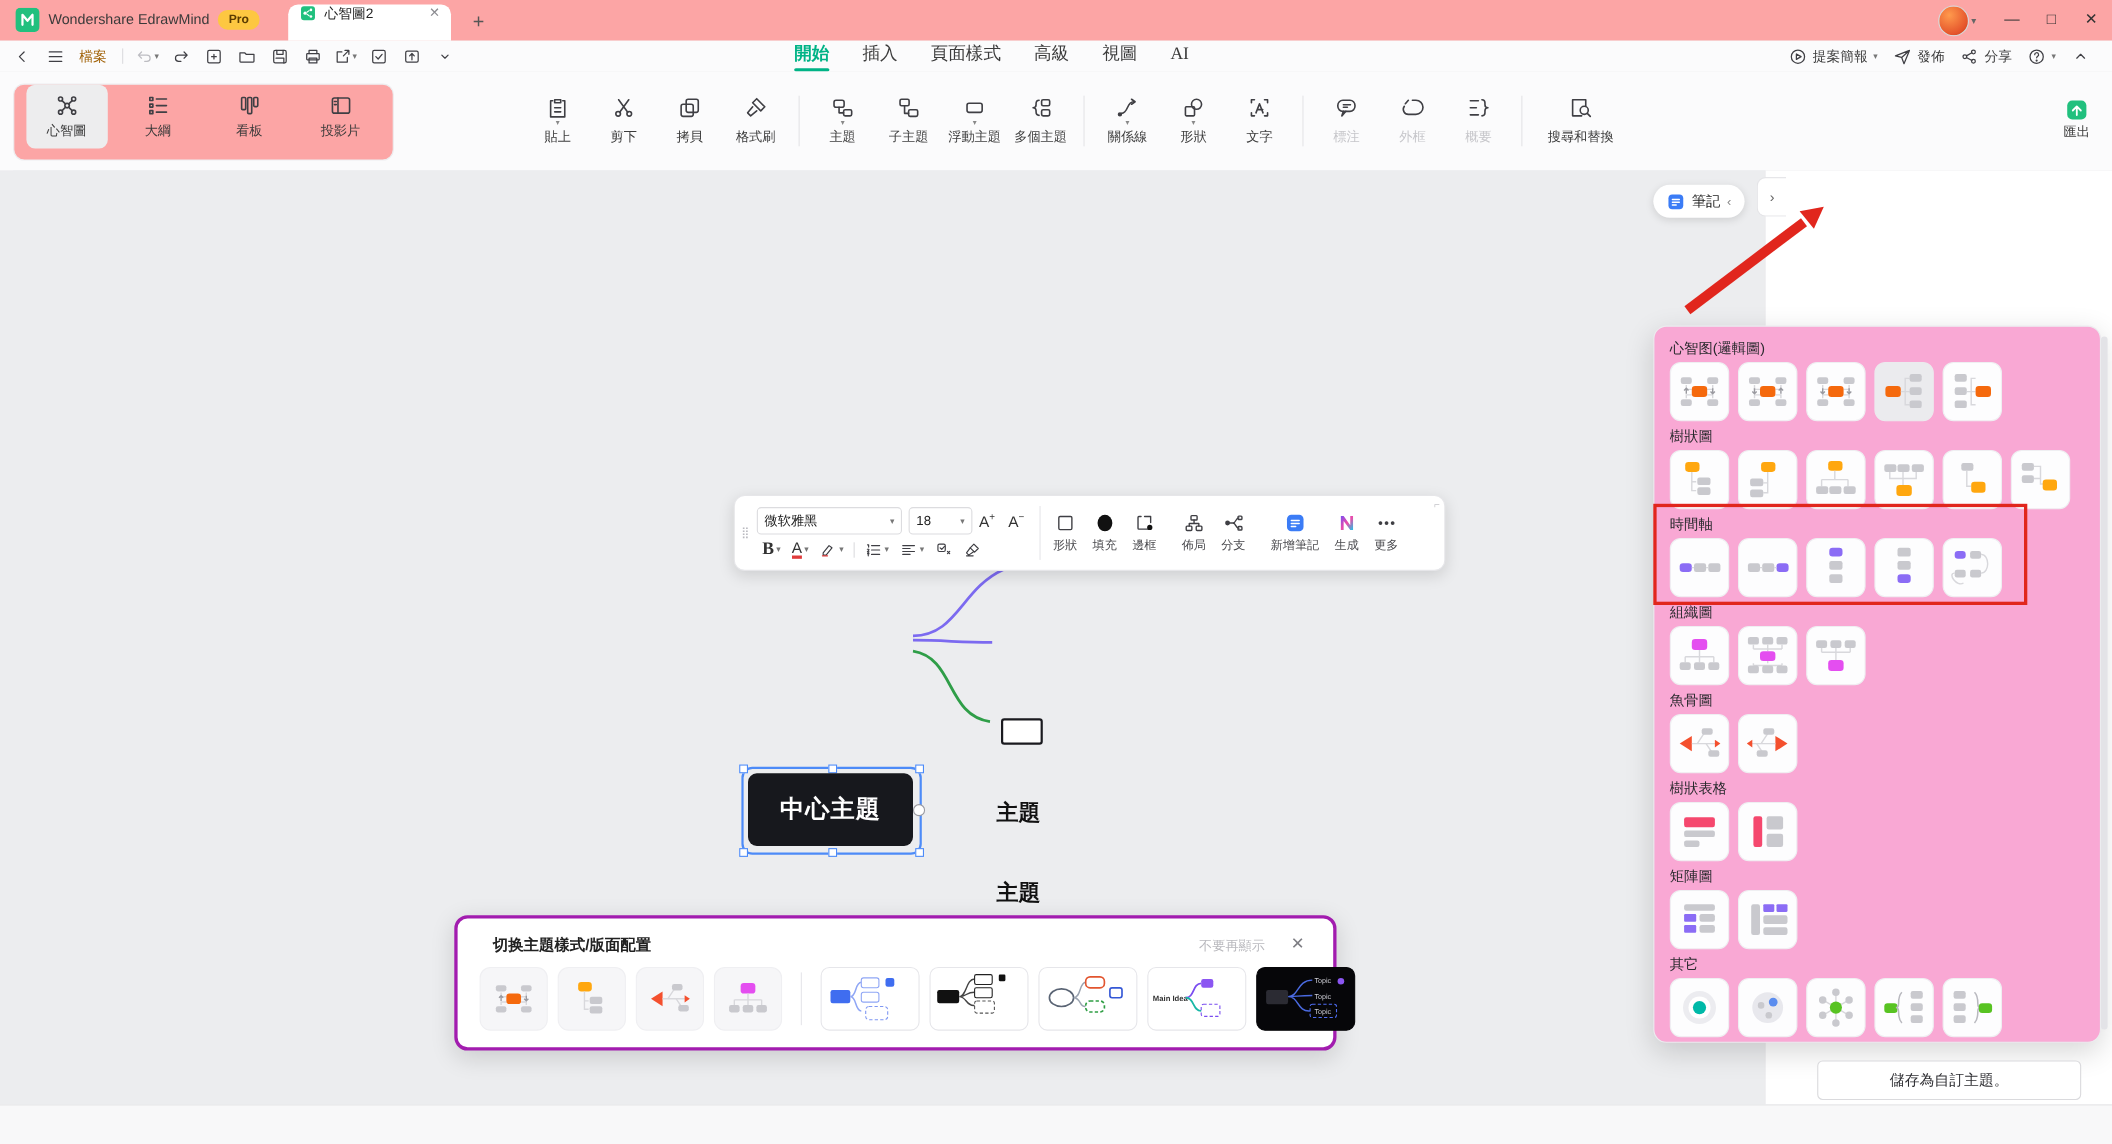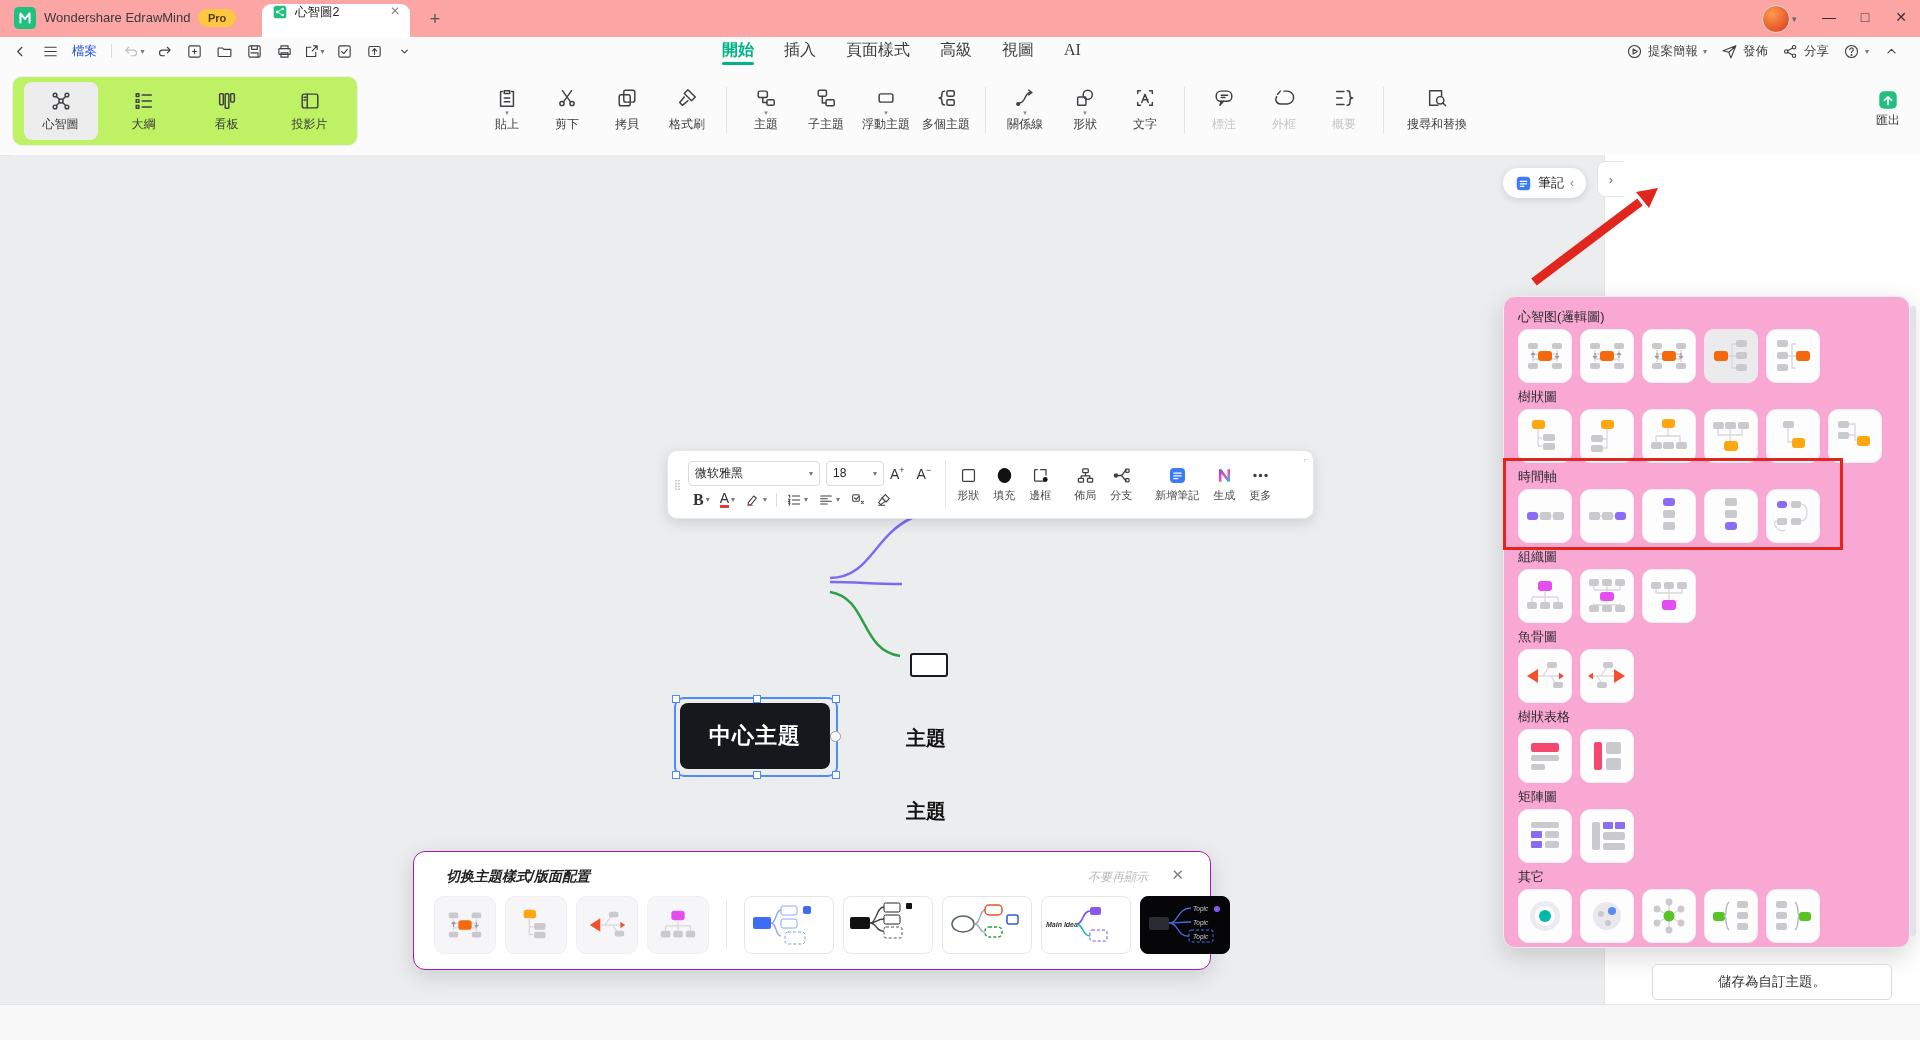--- a/index.html
+++ b/index.html
@@ -23,34 +23,34 @@
   #win-avatar{left:1762px;top:5px;width:26px;height:26px;border-radius:50%;
               background:radial-gradient(circle at 35% 30%,#ff9a4d,#e5542b 70%,#b13a1d);border:1px solid #d8d8d8;}
   #win-avatar-caret{left:1792px;top:14px;font-size:9px;color:#666;}
   .winctl{top:9px;font-size:14px;color:#333;width:30px;text-align:center;}
 
   
   #menubar{left:0;top:37px;width:1920px;height:28px;background:#fbfbfc;border-bottom:1px solid #ececee;}
   #quick-actions{left:8px;top:37px;height:28px;gap:6px;}
   .qa{width:24px;height:22px;display:flex;align-items:center;justify-content:center;border-radius:4px;}
   .qa.dis svg path, .qa.dis svg rect{stroke:#bdbdc2;}
-  .qa-text{font-size:12.5px;color:#1d4ed8;padding:0 4px;}
+  .qa-text{font-size:12.5px;color:#a16207;padding:0 4px;}
   .vsep{width:1px;height:14px;background:#dcdcdf;margin:0 4px;}
   #menu-tabs{left:720px;top:37px;height:28px;gap:26px;}
   .mtab{font-size:16px;color:#3c3c3c;height:28px;line-height:26px;position:relative;padding:0 2px;font-family:Liberation Serif, serif;}
   .mtab.active{color:#00b386;font-weight:bold;}
   .mtab.active::after{content:"";position:absolute;left:2px;right:2px;bottom:0;height:3px;background:#00b386;border-radius:2px;}
   #menu-right{right:20px;top:37px;height:28px;gap:14px;}
   .mr-item{display:flex;align-items:center;gap:5px;font-size:12.5px;color:#3c3c3c;}
   .caret{font-size:8px;color:#777;}
 
   
   #toolbar{left:0;top:65px;width:1920px;height:90px;background:#fbfbfc;border-bottom:1px solid #e7e7ea;}
-  #view-card{left:12px;top:76px;width:332px;height:68px;background:#bef264;border:1px solid #ededef;
-             border-radius:10px;display:flex;align-items:center;justify-content:space-around;padding:0 6px;}
+  #view-card{left:12px;top:76px;width:332px;height:68px;background:#fca5a5;border:1px solid #ededef;
+             border-radius:10px;display:flex;align-items:flex-start;justify-content:space-around;padding:0 6px;}
   .view-item{width:74px;height:58px;border-radius:8px;display:flex;flex-direction:column;align-items:center;justify-content:center;gap:4px;}
   .view-item.active{background:#ededee;}
   .view-item .lbl{font-size:12px;color:#3a3a3a;}
   #toolbar-buttons{left:478px;top:72px;height:76px;gap:2px;}
   .tbtn{width:58px;height:74px;display:flex;flex-direction:column;align-items:center;justify-content:center;gap:1px;border-radius:6px;}
   .tbtn.wide{width:86px;}
   .tbtn .lbl{font-size:12px;color:#3c3c3c;white-space:nowrap;}
   .tbtn .crt{font-size:7px;color:#888;line-height:5px;}
   .tbtn.dis .lbl{color:#c6c6ca;}
   .tsep{width:1px;height:46px;background:#e4e4e7;margin:0 8px;}
@@ -76,22 +76,22 @@
   #size-box{width:44px;height:23px;border:1px solid #dcdcdf;border-radius:4px;display:flex;align-items:center;
             font-size:12px;color:#222;padding:0 6px;justify-content:space-between;margin-left:6px;}
   .fmt-txtbtn{font-size:14px;color:#333;padding:0 6px;}
   .fmt-ico{display:flex;align-items:center;gap:2px;padding:0 5px;}
   .fmt-col{display:flex;flex-direction:column;align-items:center;justify-content:center;gap:3px;padding:0 7px;}
   .fmt-col .lbl{font-size:11px;color:#4a4a4e;white-space:nowrap;}
   .fsep{width:1px;background:#e6e6e9;margin:9px 4px;}
   #resize-glyph{position:absolute;right:4px;top:3px;color:#c5c5ca;font-size:9px;}
 
   
-  #theme-popup{left:413px;top:851px;width:796px;height:117px;background:#fff;border:1px solid #a21caf;
-               border-radius:12px;box-shadow:0 6px 22px rgba(0,0,0,.14);z-index:6;font-style:italic;}
+  #theme-popup{left:413px;top:832px;width:796px;height:117px;background:#fff;border:3px solid #a21caf;
+               border-radius:12px;box-shadow:0 6px 22px rgba(0,0,0,.14);z-index:6;}
   #theme-title{left:32px;top:16px;font-size:14px;font-weight:bold;color:#222;}
   #dismiss-label{right:62px;top:17px;font-size:12px;color:#b9b9be;}
   #theme-close{right:26px;top:14px;font-size:15px;color:#7e7e84;}
   #theme-cards{left:20px;top:44px;height:58px;gap:9px;}
   .lay-card{width:60px;height:56px;background:#f6f6f8;border:1px solid #efeff2;border-radius:10px;
             display:flex;align-items:center;justify-content:center;}
   .thm-card{width:88px;height:56px;background:#fff;border:1px solid #e6e6ea;border-radius:8px;overflow:hidden;}
   .thm-card.dark{background:#060609;border-color:#060609;}
   .tc-sep{width:1px;height:48px;background:#e6e6ea;margin:0 8px;}
 

